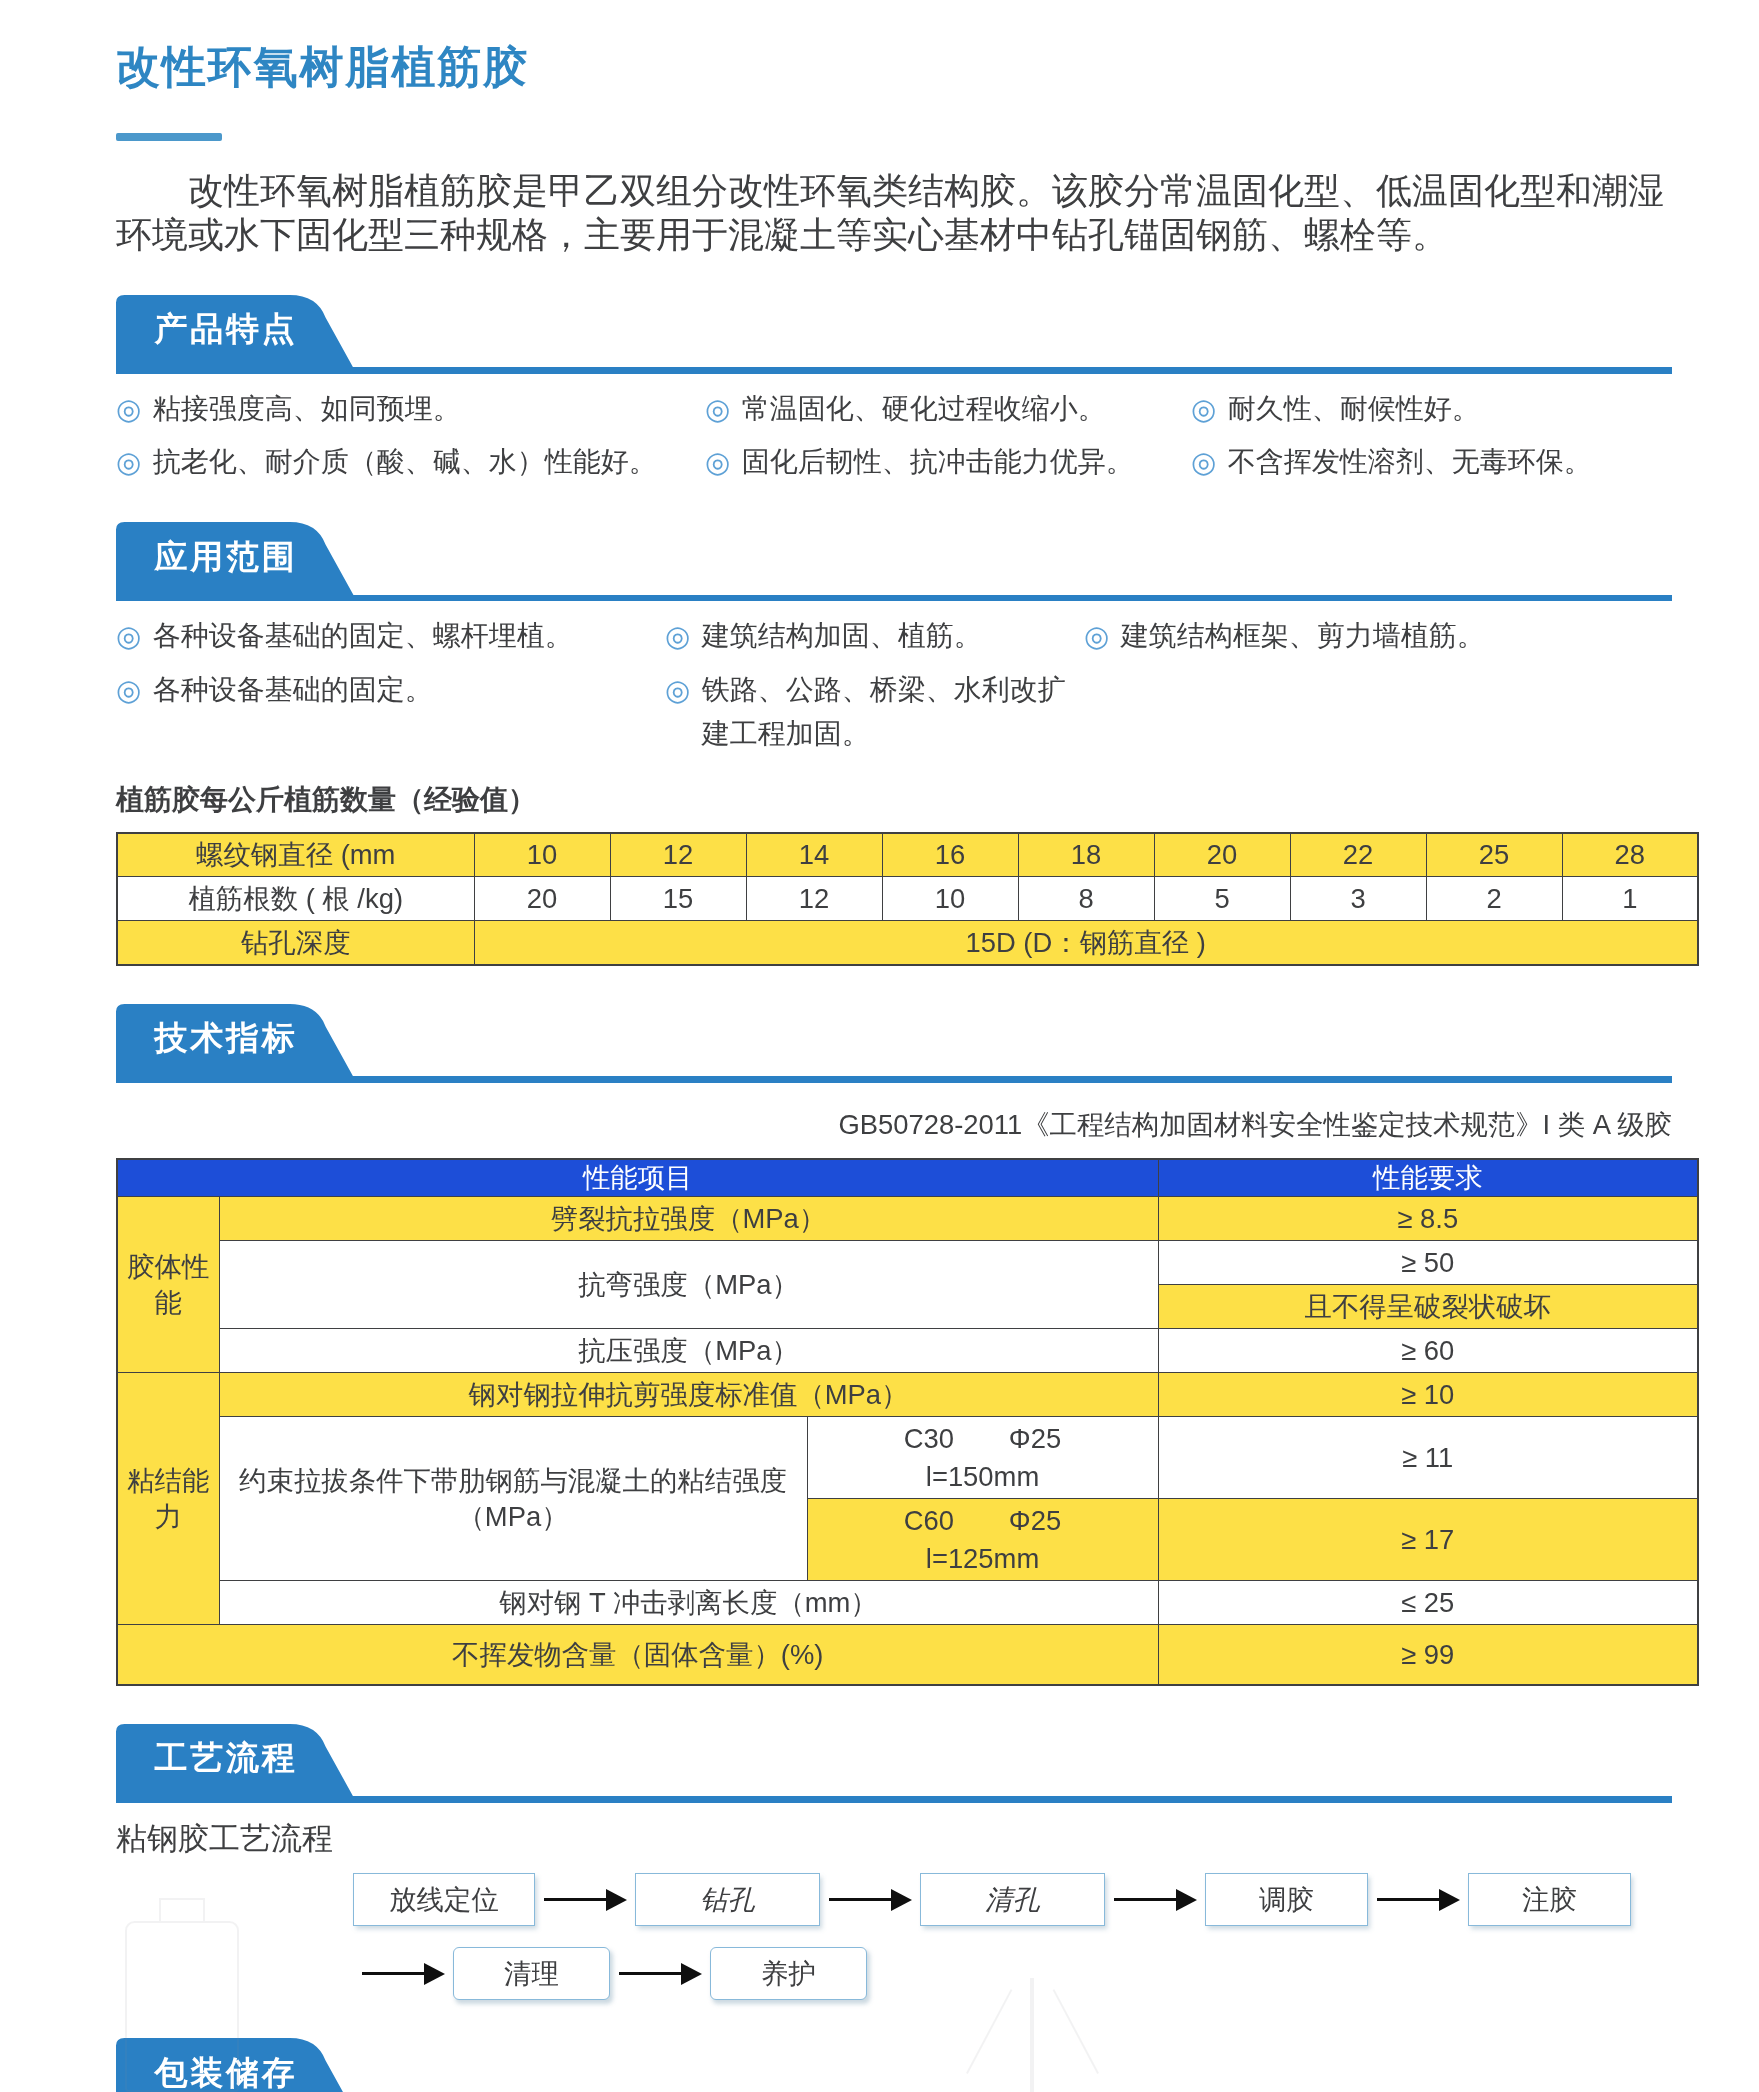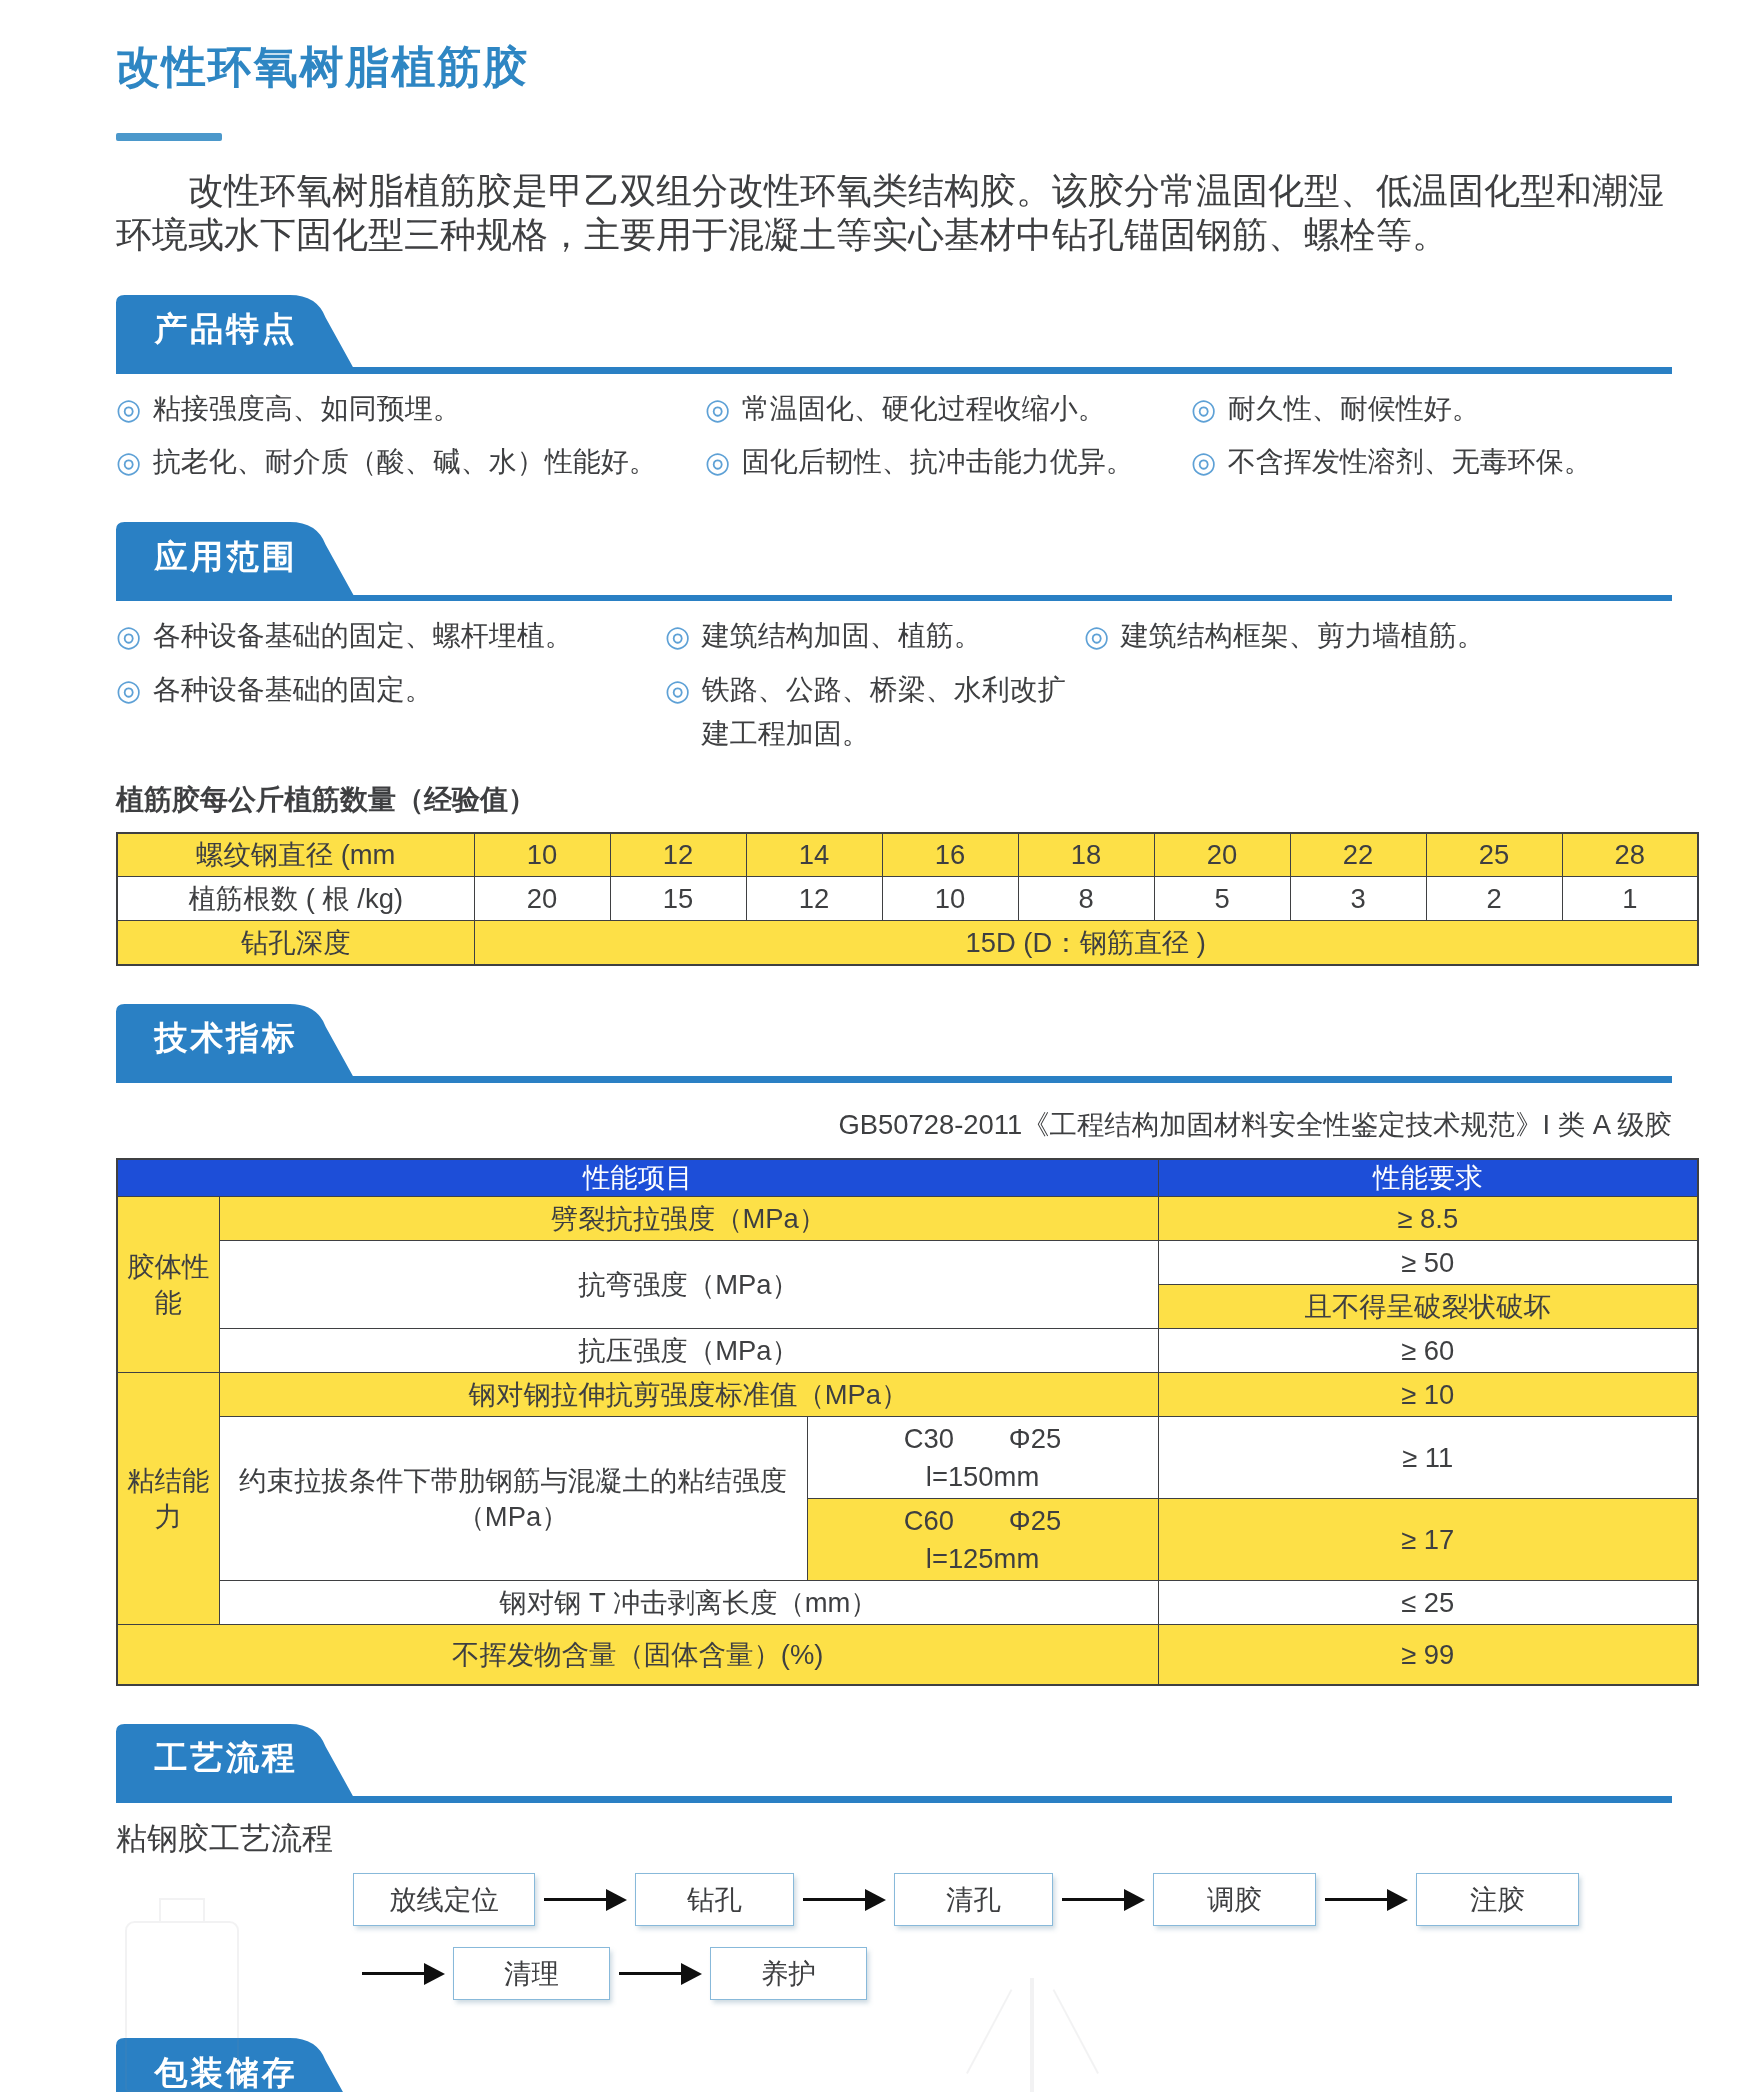--- a/index.html
+++ b/index.html
@@ -55,21 +55,21 @@
   .flow-subtitle { margin-top:15px; font-size:31px; color:#3e3f41; }
   .flow-row { display:flex; align-items:center; }
   .flow-row1 { margin-top:13.2px; margin-left:237px; }
   .flow-row2 { margin-top:21px; margin-left:237px; }
   .flow-box {
     height:53px; background:#ffffff; border:1.9px solid #88b9da;
     box-shadow:2.8px 3.8px 4.7px rgba(110,145,170,0.35);
     display:flex; align-items:center; justify-content:center;
     font-size:27.4px; color:#3e3f41; flex:0 0 auto;
   }
-  .w192 { width:182px; } .w168 { width:159px; } .w172 { width:163px; } .w166 { width:157px; }
+  .w192 { width:182px; } .w168 { width:185px;font-style:italic; } .w172 { width:163px; } .w166 { width:157px;border-radius:6px; }
   .flow-arrow { display:flex; align-items:center; width:83px; margin:0 8.5px; flex:0 0 auto; }
   .flow-arrow .shaft { flex:1; height:3.8px; background:#0f0f0f; }
   .flow-arrow .head { width:0; height:0; border-left:21px solid #0f0f0f; border-top:11.4px solid transparent; border-bottom:11.4px solid transparent; }
 
   
   .wm { position:absolute; opacity:0.10; pointer-events:none; }
   .wm-bottle { left:125px; top:1921px; width:114px; height:171px; border:2.8px solid #8a8d90; border-radius:9.5px 9.5px 3.8px 3.8px; }
   .wm-bottle::before { content:""; position:absolute; left:32px; top:-24.6px; width:42px; height:23px; border:2.8px solid #8a8d90; border-bottom:none; }
   .wm-tower { left:975px; top:1978px; width:114px; height:115px; }
   .wm-tower .mast { position:absolute; left:55px; top:0; width:3.8px; height:115px; background:#8a8d90; }

